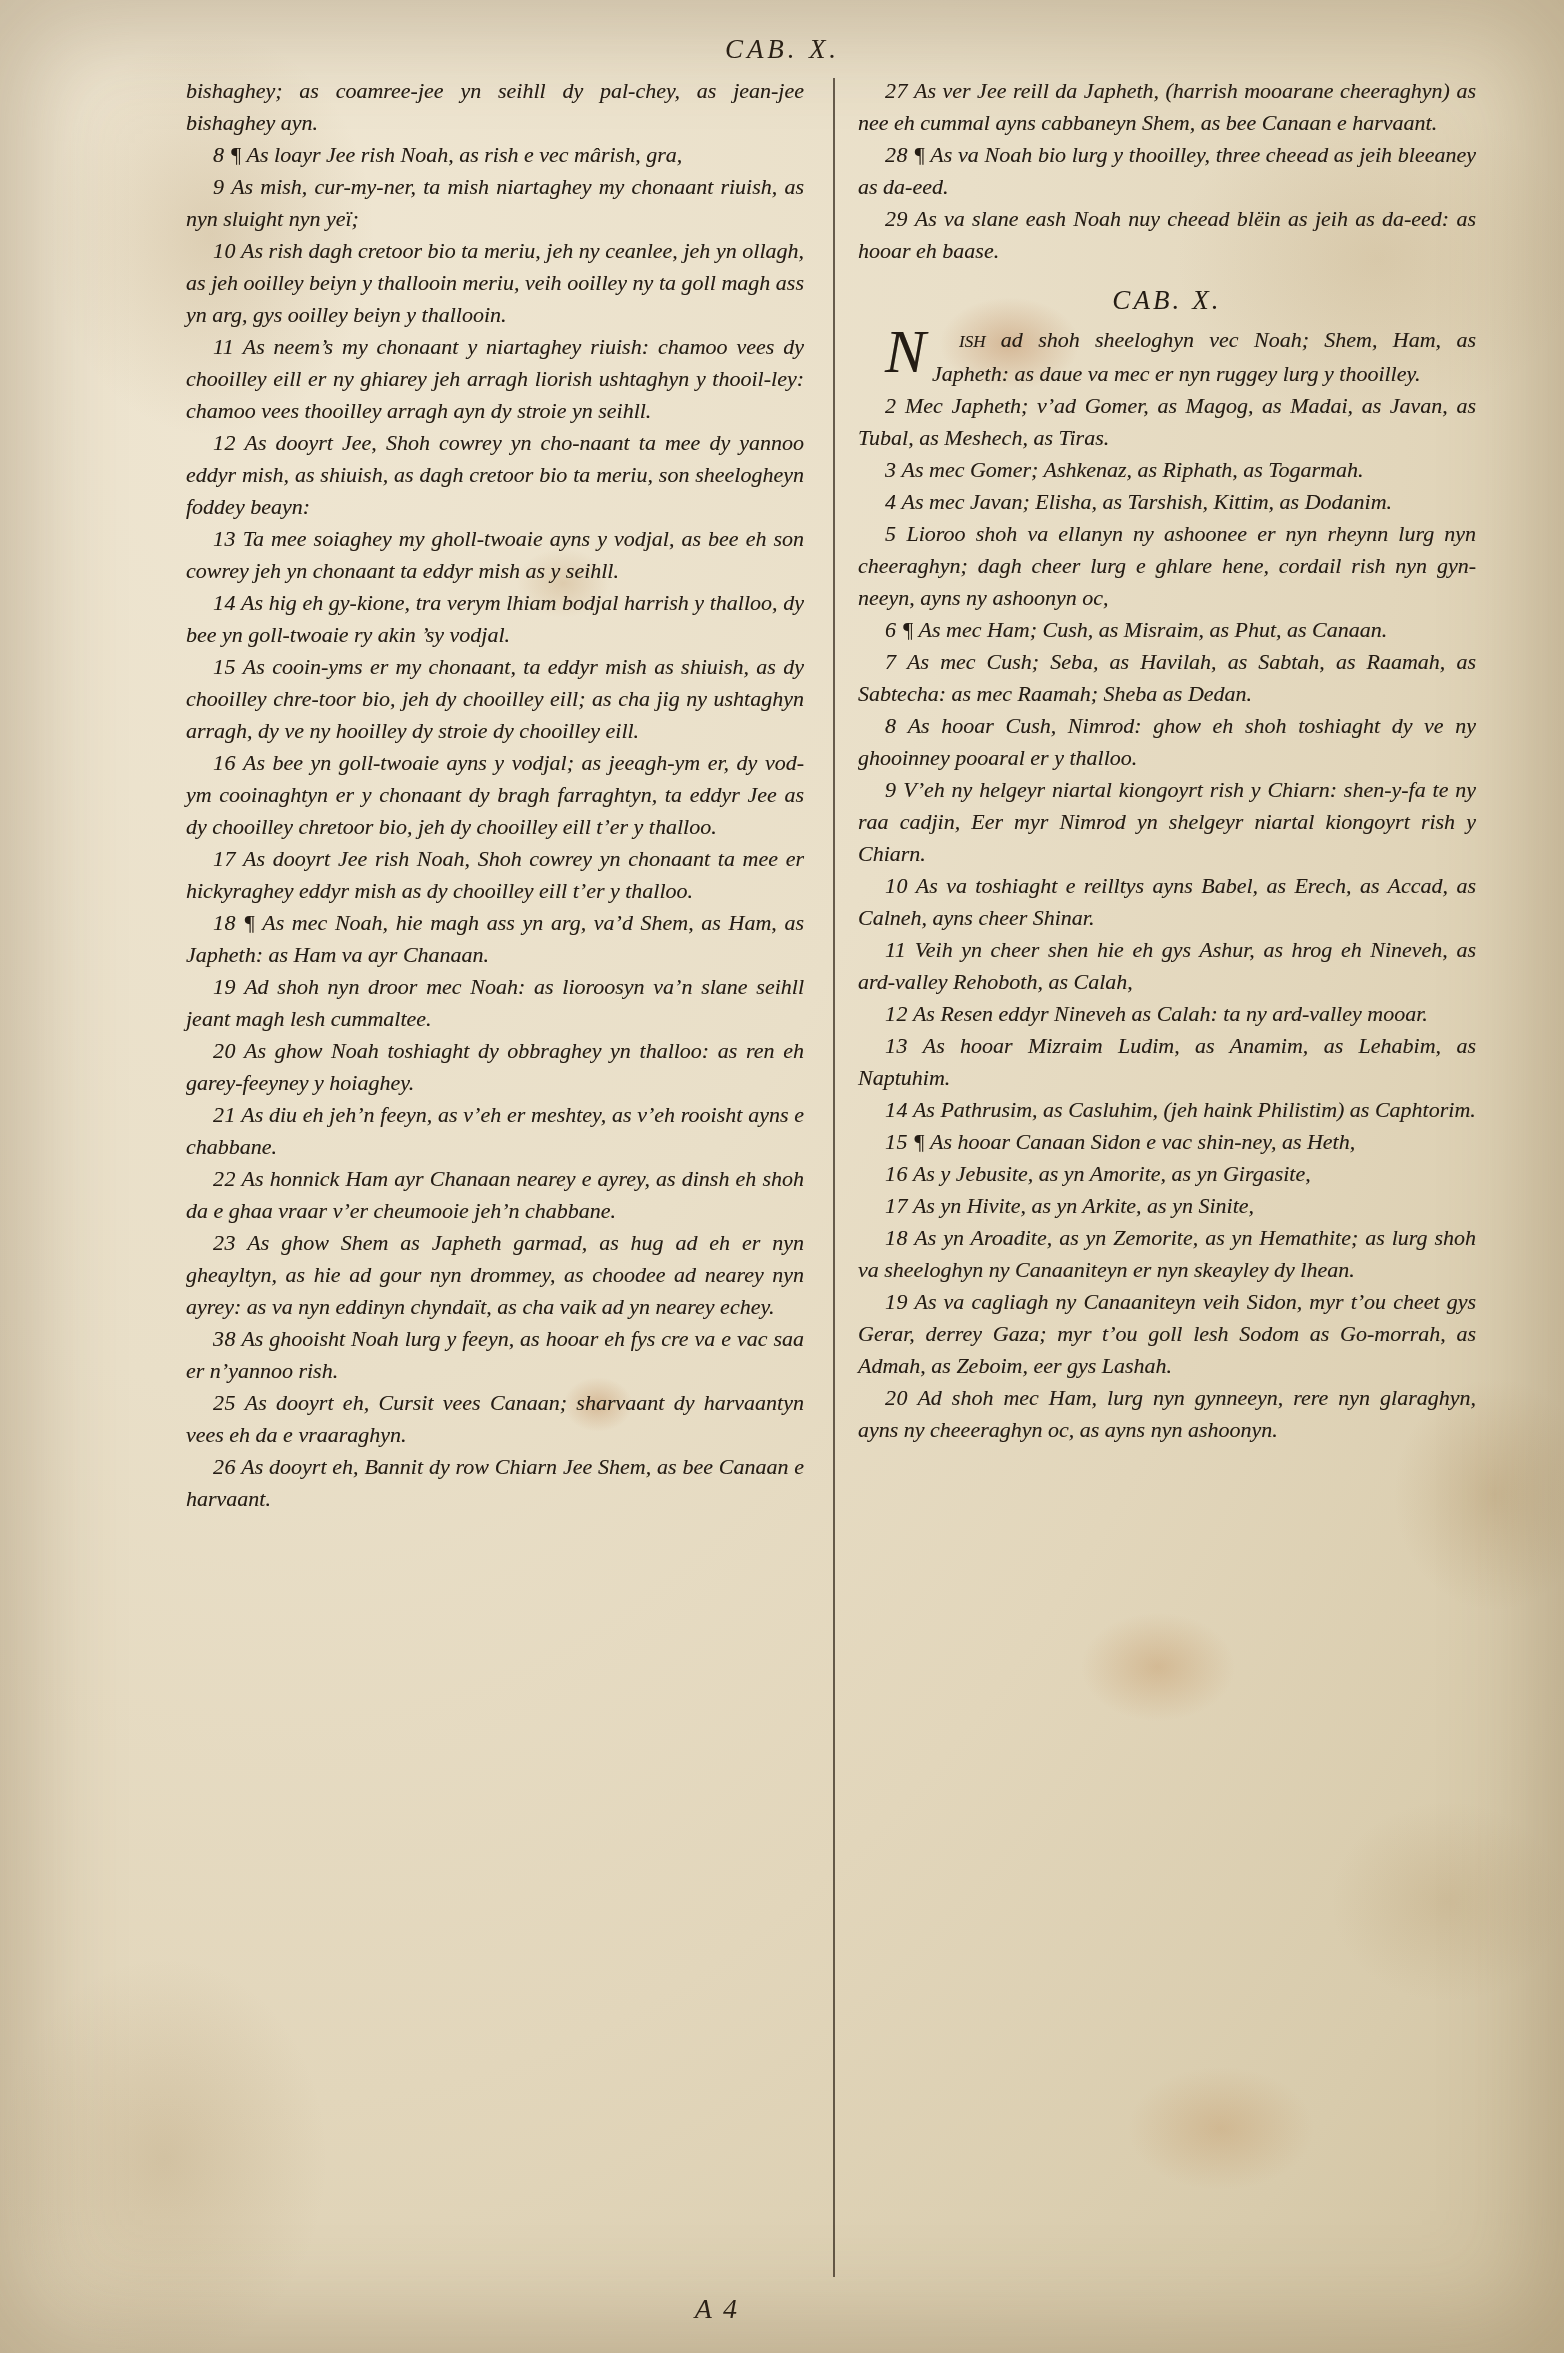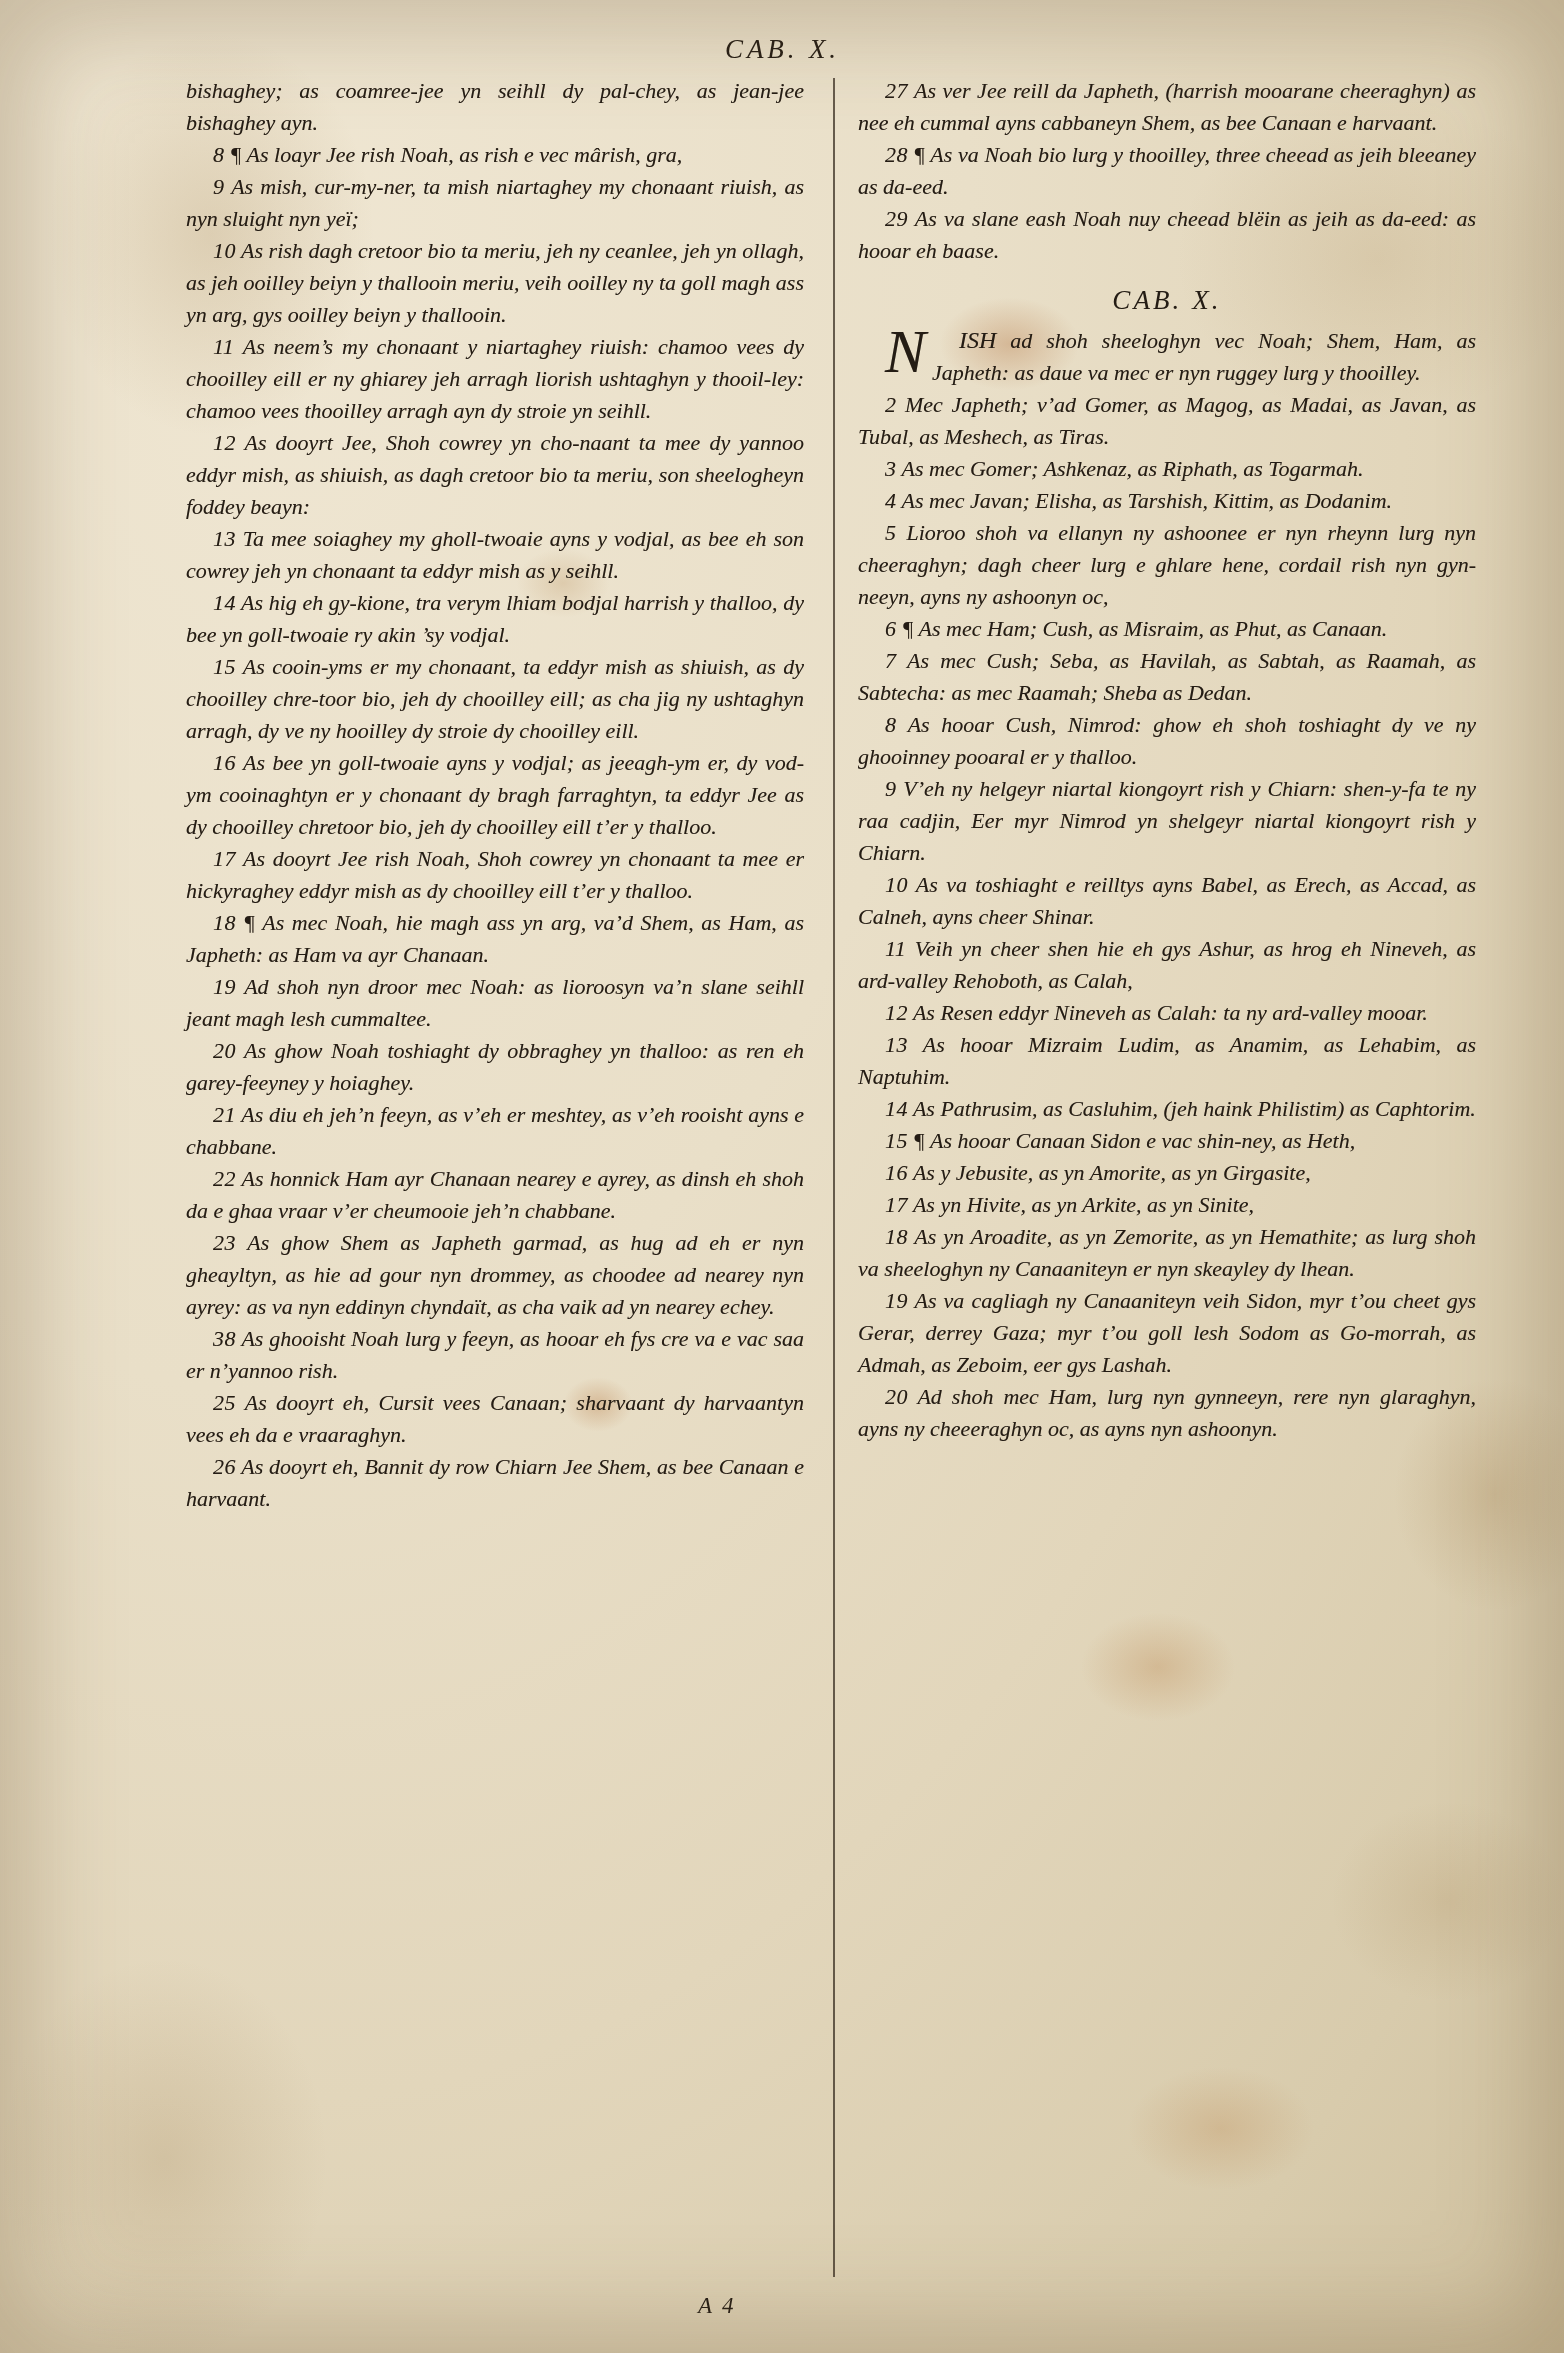--- a/index.html
+++ b/index.html
@@ -108,28 +108,28 @@
     margin: 0;
   }
   .dropcap {
     float: left;
     font-size: 61px;
     line-height: 49px;
     padding: 3.1px 6.3px 0 0;
     font-family: "Liberation Serif", serif;
     color: #241c14;
   }
-  .smallcaps { font-size: 24px; }
+  .smallcaps { font-size: 17px; }
 
   .signature {
     position: absolute;
     left: 0; top: 2293px;
     width: 1434px;
     text-align: center;
-    font-size: 23px;
+    font-size: 28px;
     letter-spacing: 2.3px;
     color: #241c14;
   }
   
   .col p { text-shadow: 0 0 0.3px rgba(40,30,18,0.35); }
 </style>
 </head>
 <body>
 
 <div class="page">

